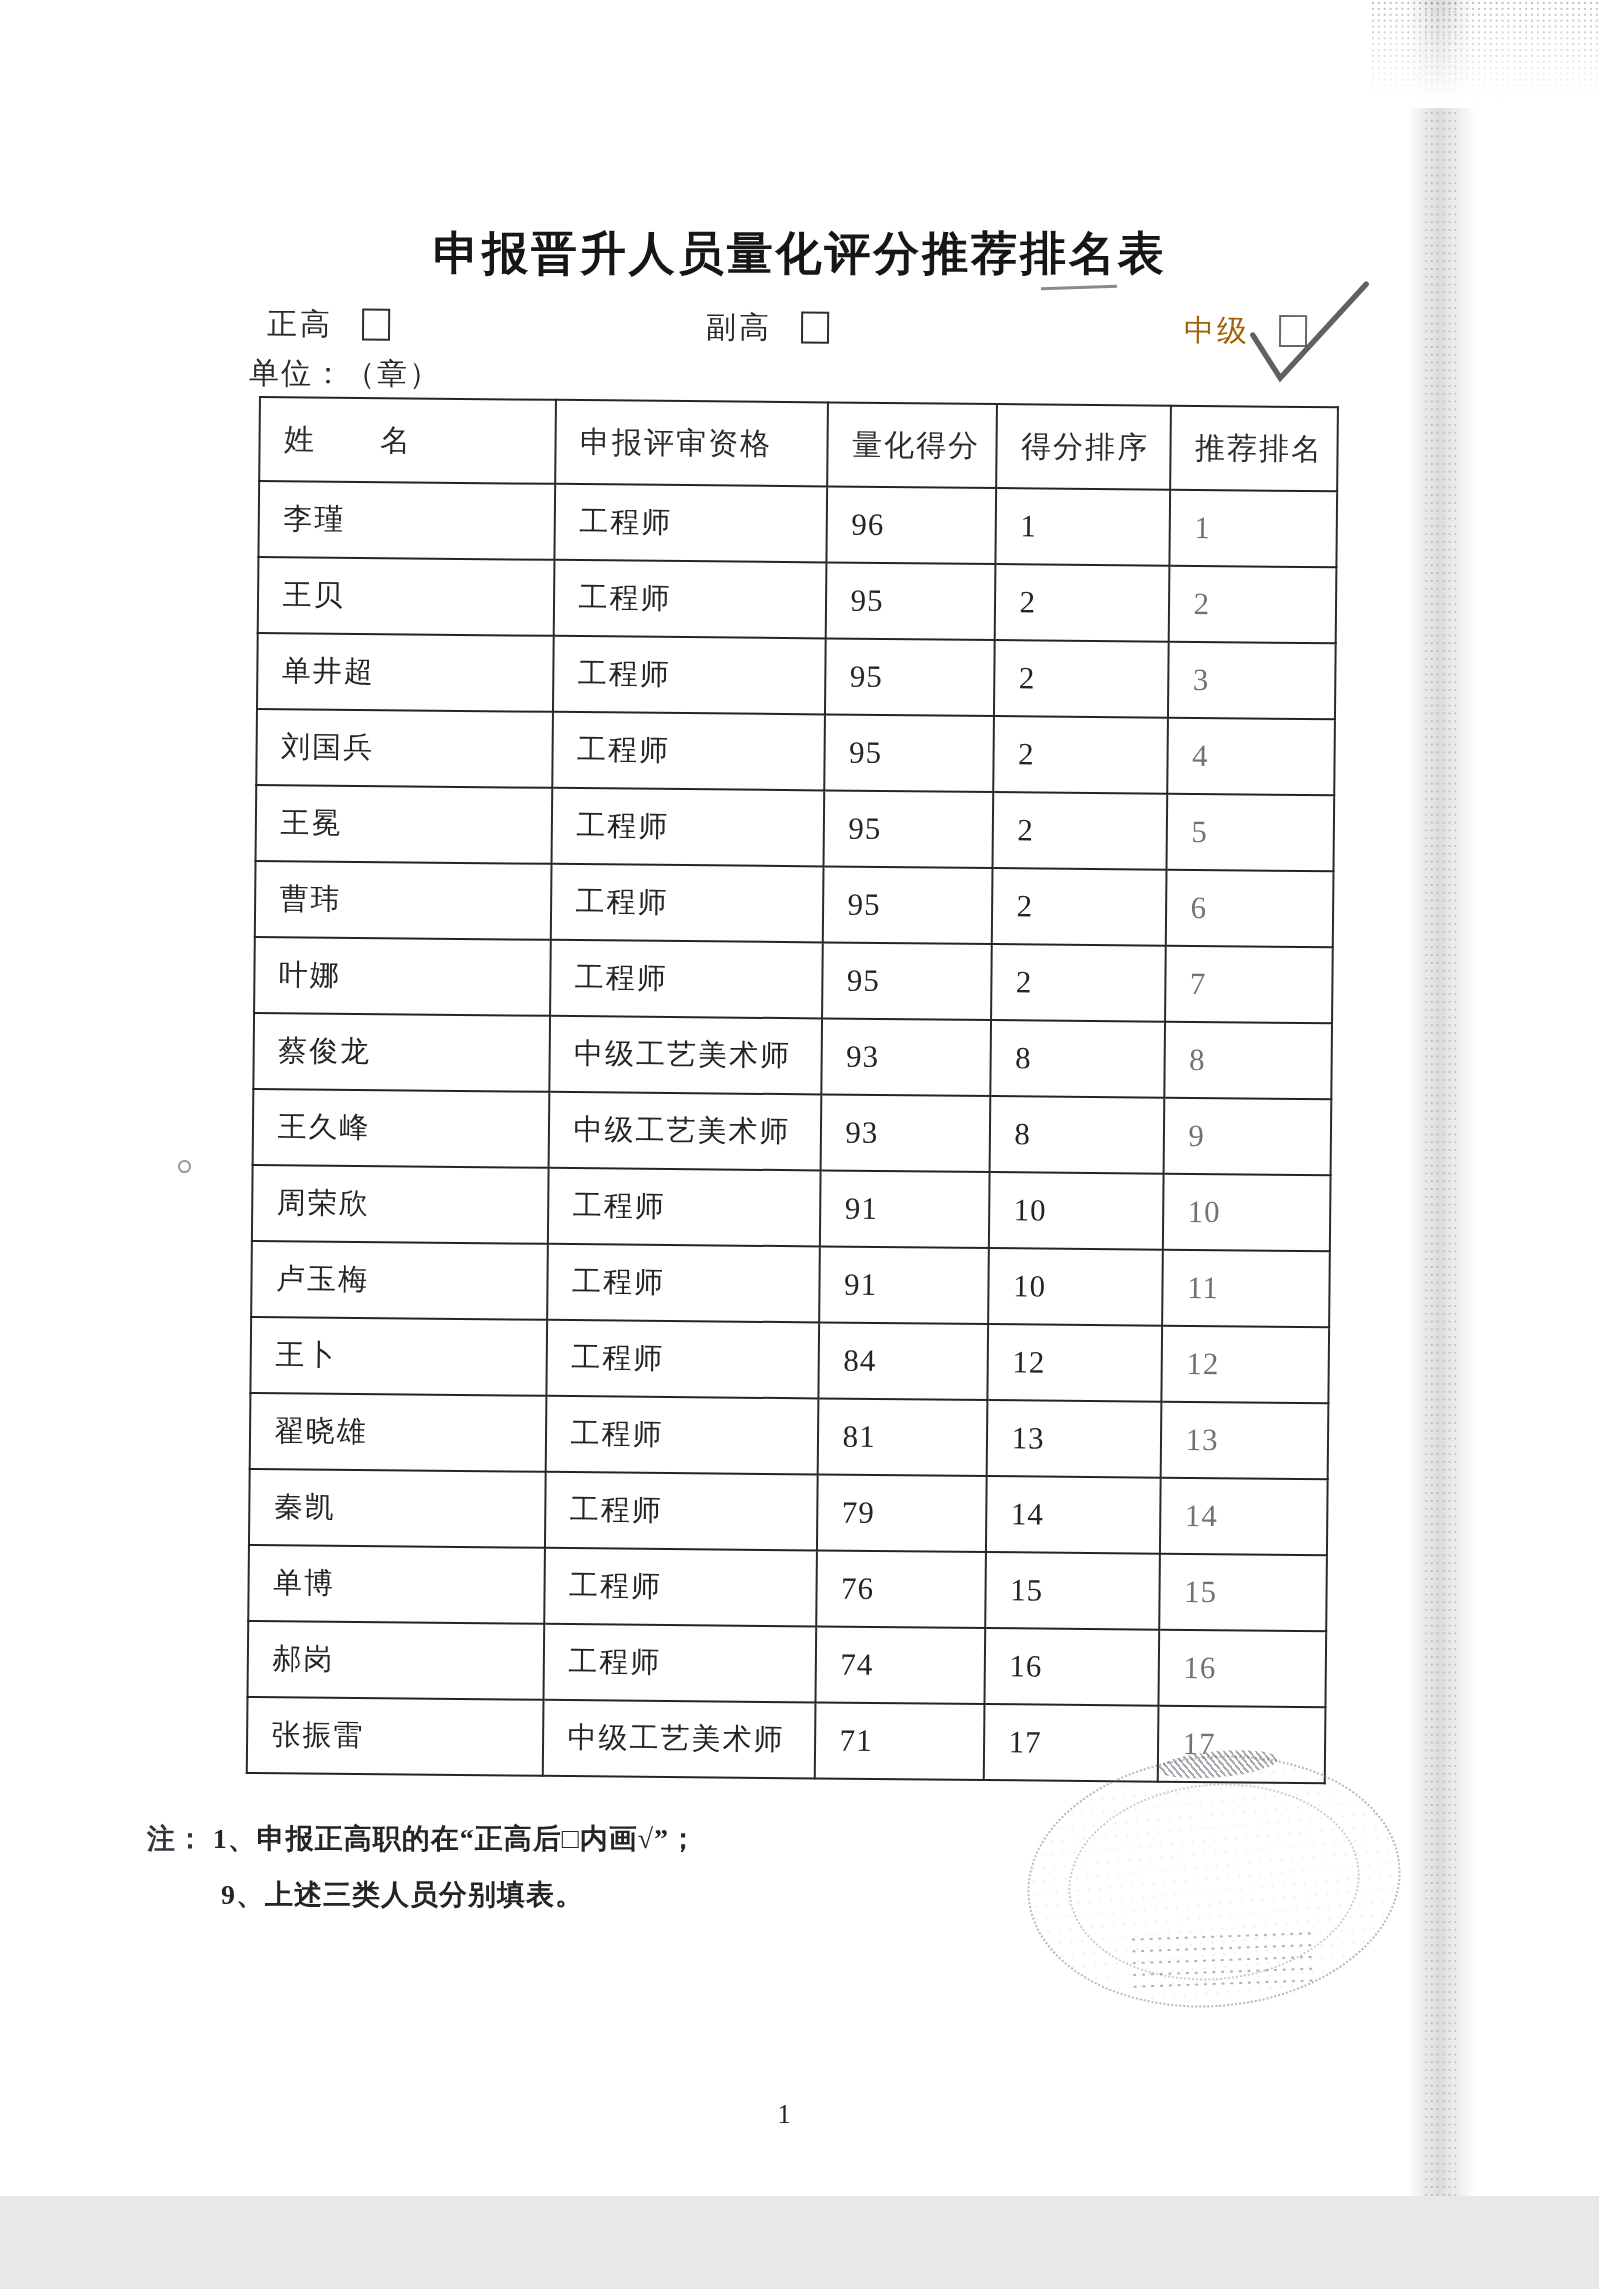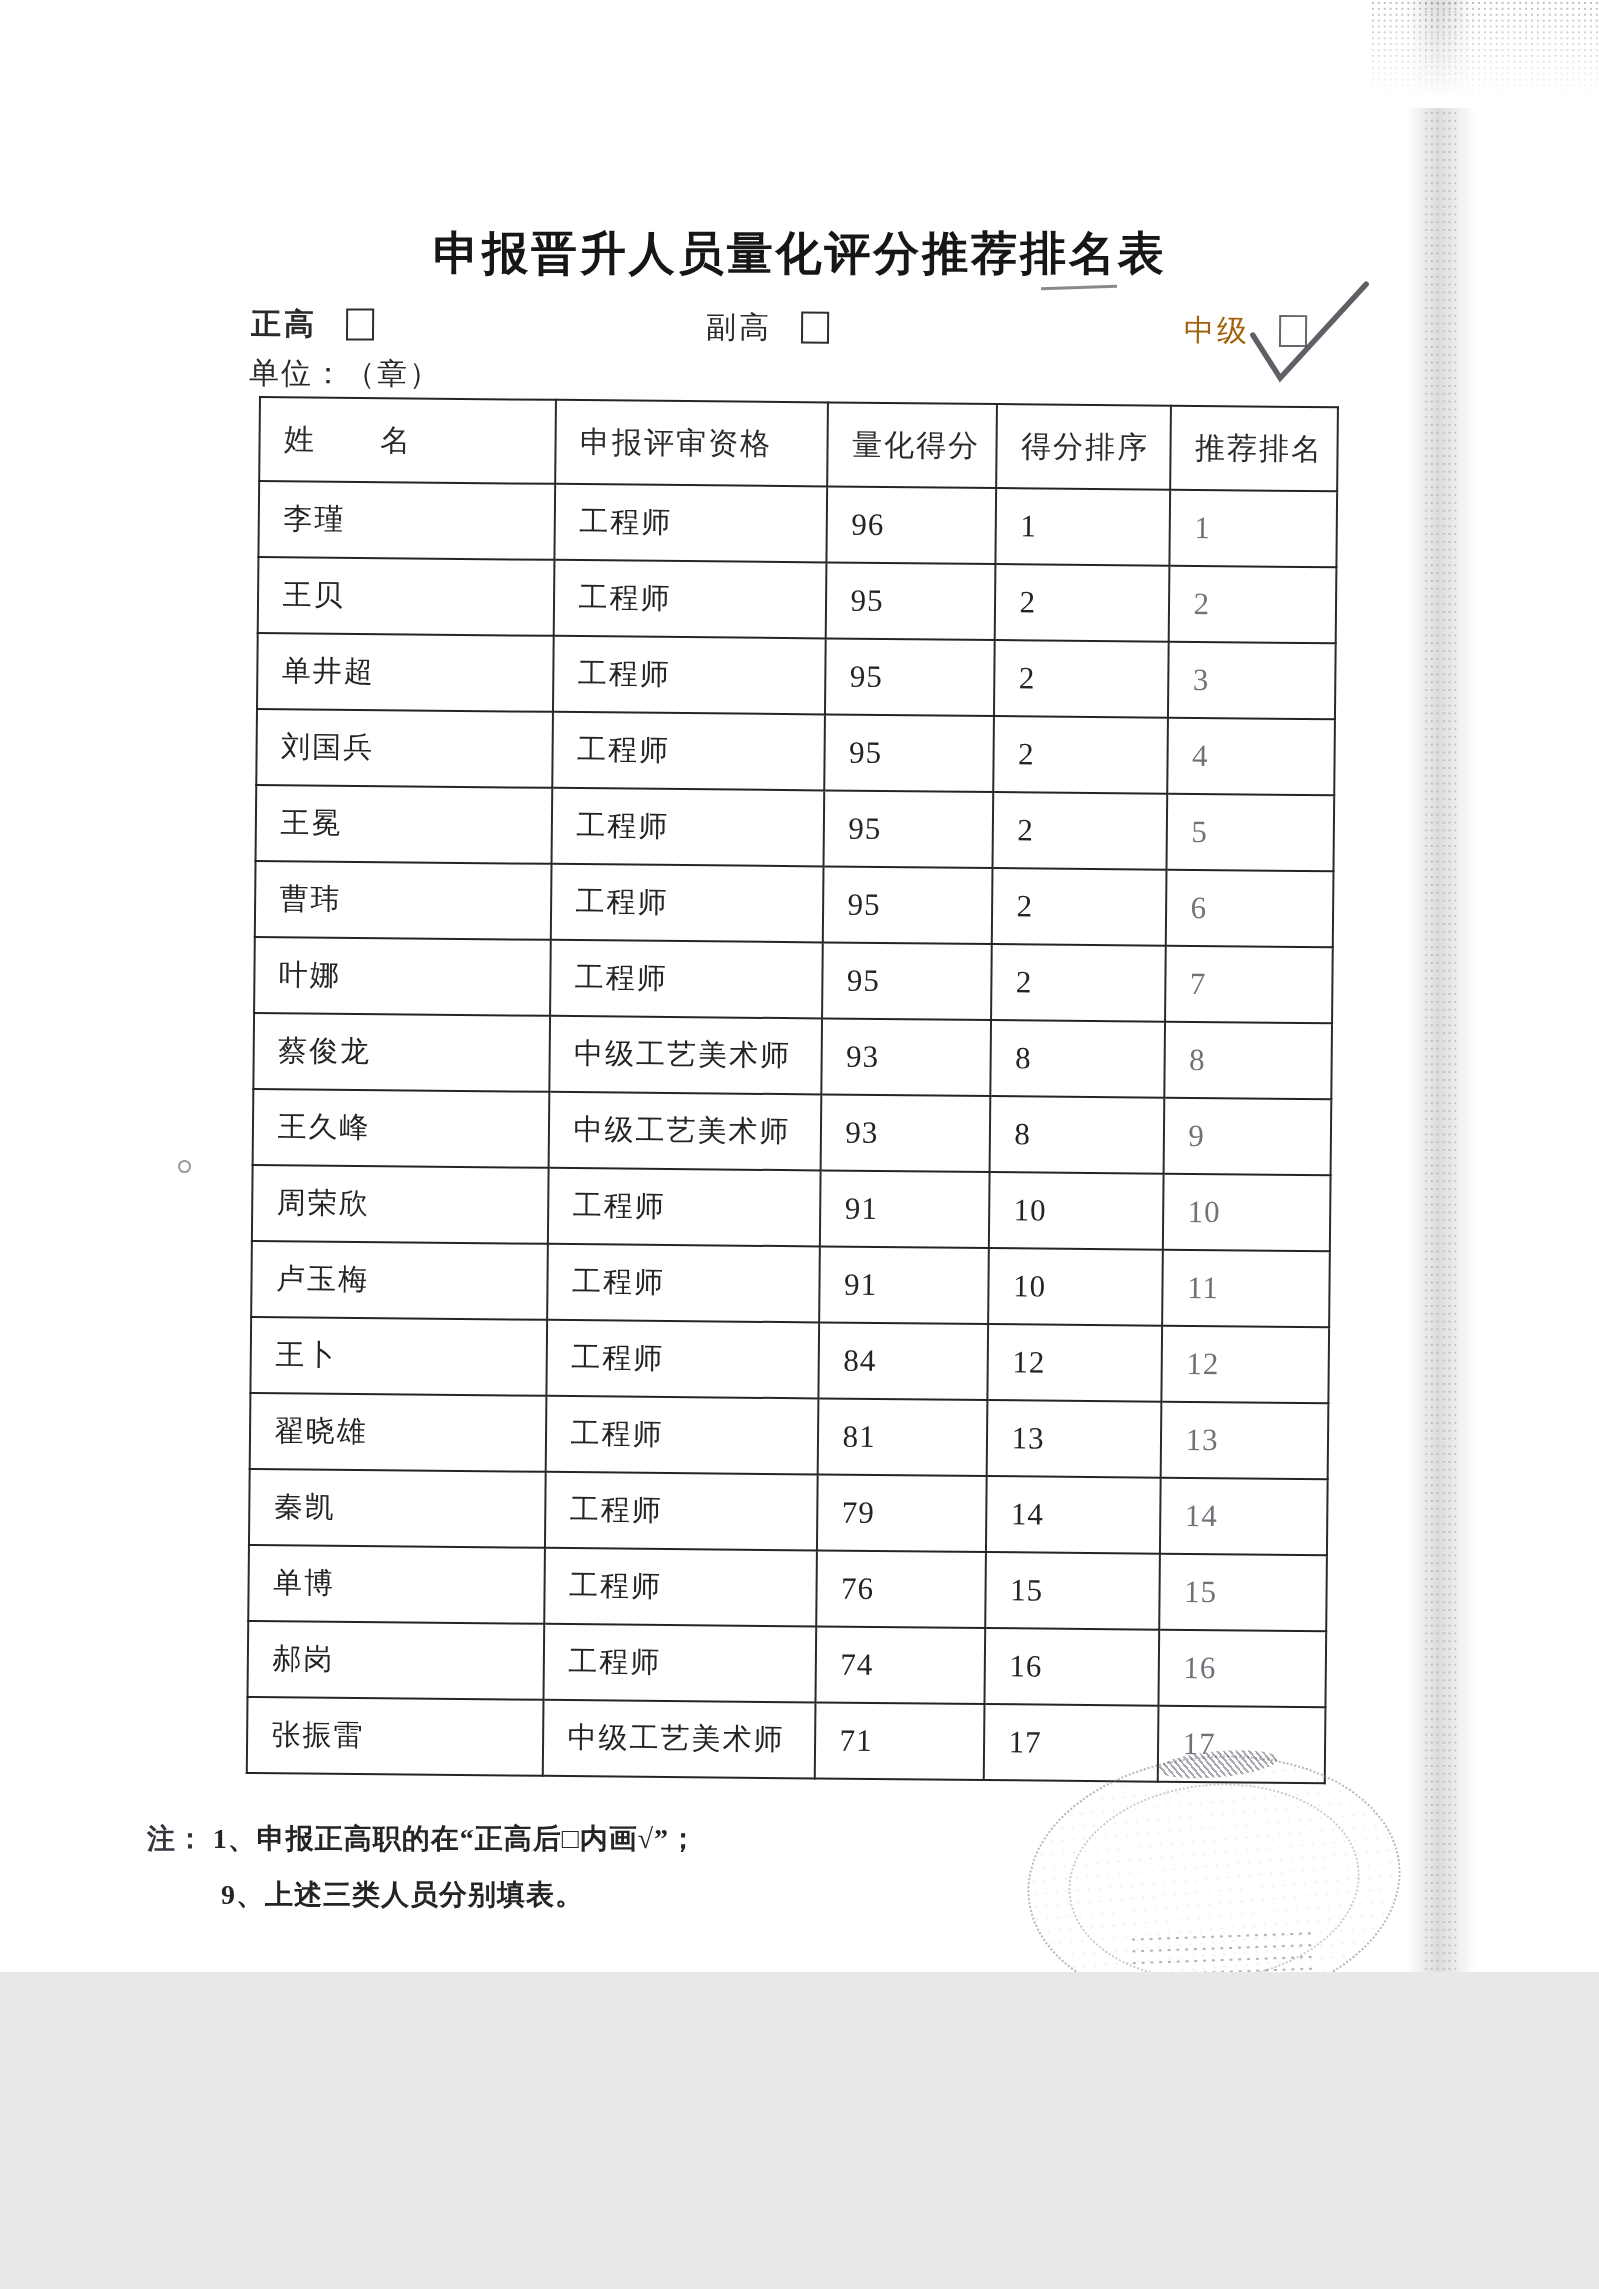--- a/index.html
+++ b/index.html
@@ -1,18 +1,18 @@
 <!DOCTYPE html>
 <html><head>
 <meta charset="utf-8">
 <style>
   html,body{margin:0;padding:0;background:#e8e8e8;}
   .page{
     position:relative;
-    width:1600px;height:1972px;
+    width:1600px;height:2196px;
     margin:0 auto;
     background:#ffffff;
     overflow:hidden;
     font-family:"Liberation Serif","DejaVu Serif",serif;
     color:#1c1c1c;
   }
 
   
   .title{
     position:absolute;top:223px;left:0;width:1600px;
@@ -22,21 +22,21 @@
   }
   .title-underline{
     position:absolute;top:286px;left:1041px;width:76px;height:2.9px;
     background:rgba(40,40,40,.55);transform:rotate(-2deg);
   }
 
   
   .opt-row{position:absolute;top:302px;left:0;width:1600px;height:69px;
     transform:rotate(0.4deg);transform-origin:left center;}
   .opt{position:absolute;top:0;font-size:30px;letter-spacing:2.9px;color:#2a2a2a;}
-  .opt-zhenggao{left:251px;font-weight:bold;}
+  .opt-zhenggao{left:267px;}
   .opt-fugao{left:706px;}
   .opt-zhongji{left:1184px;color:#a16207;}
   .checkbox{
     display:inline-block;width:24.5px;height:28px;
     border:2.9px solid #2e2e2e;margin-left:29px;vertical-align:-5.9px;
     background:#fff;
   }
   .opt-zhongji .checkbox{border-color:rgba(62,65,72,.8);}
   .check-svg{position:absolute;left:1243px;top:276px;z-index:4;}
 

